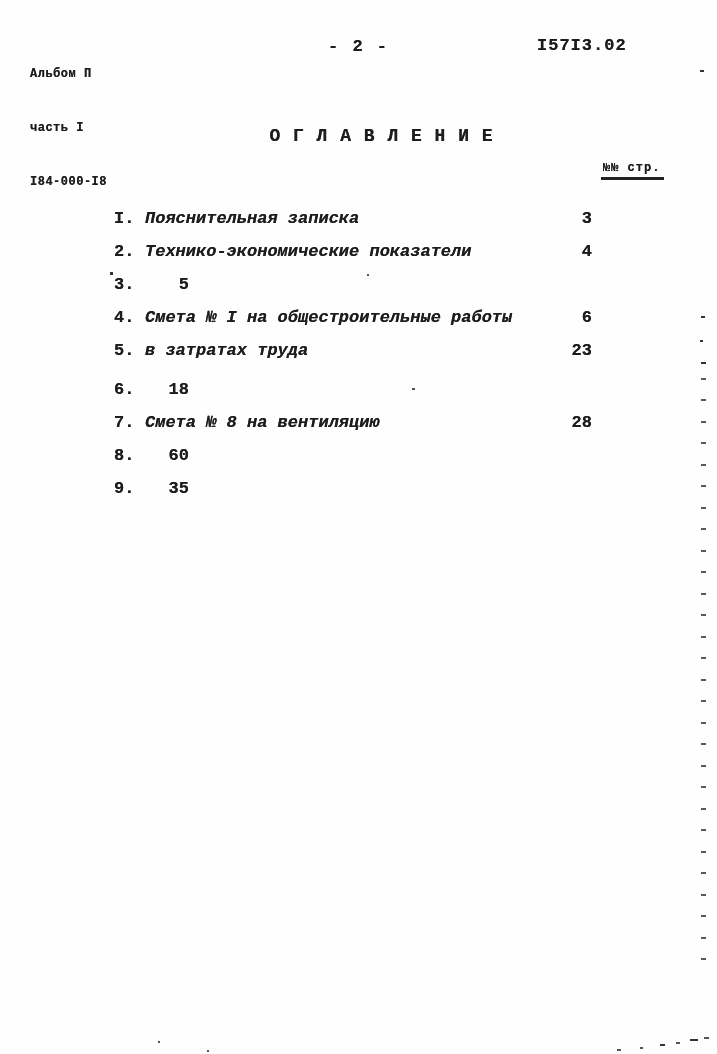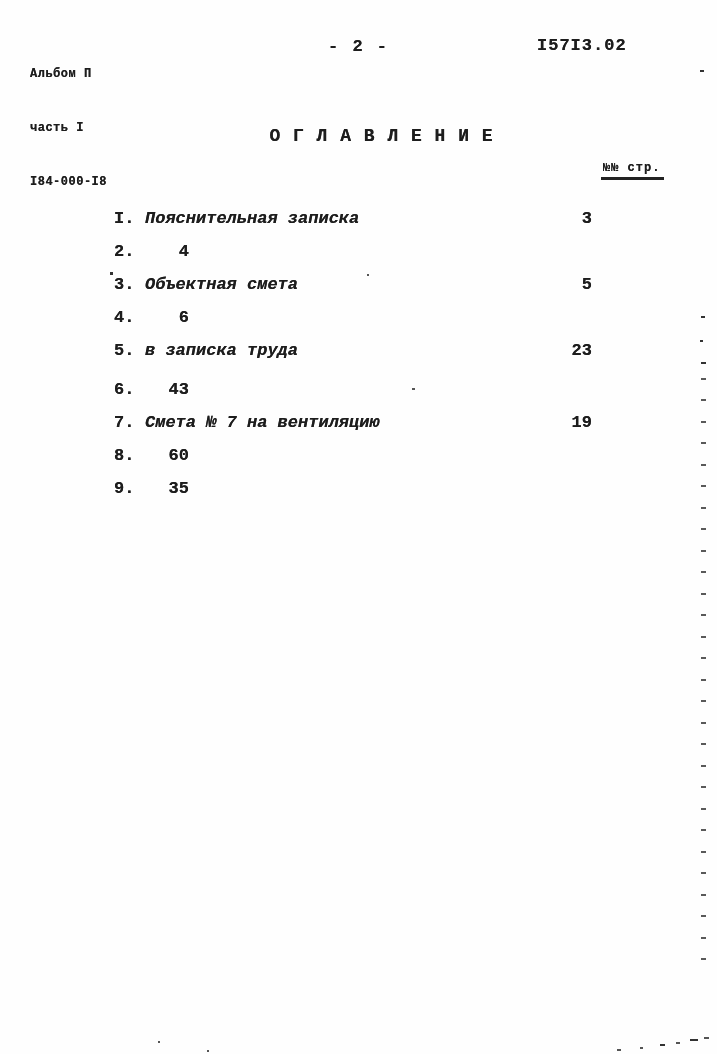--- a/index.html
+++ b/index.html
@@ -71,51 +71,52 @@
   <div class="toc">
 
     <div class="toc-row">
       <span class="toc-num ink">I.</span>
       <div class="toc-title-wrap ink">Пояснительная записка</div>
       <span class="toc-page ink">3</span>
     </div>
 
     <div class="toc-row">
       <span class="toc-num ink">2.</span>
+      <div class="toc-title-wrap ink">Технико-экономические показатели</div>
       <span class="toc-page ink">4</span>
     </div>
 
     <div class="toc-row">
       <span class="toc-num ink">3.</span>
-      <div class="toc-title-wrap ink">Объектная смета</div>
       <span class="toc-page ink">5</span>
     </div>
 
     <div class="toc-row">
       <span class="toc-num ink">4.</span>
+      <div class="toc-title-wrap ink">Смета № I на общестроительные работы</div>
       <span class="toc-page ink">6</span>
     </div>
 
     <div class="toc-row two-line">
       <span class="toc-num ink">5.</span>
       <div class="toc-title-wrap">
-        <div class="ink">в записка труда</div>
+        <div class="ink">в затратах труда</div>
       </div>
       <span class="toc-page ink">23</span>
     </div>
 
     <div class="toc-row">
       <span class="toc-num ink">6.</span>
-      <span class="toc-page ink">43</span>
+      <span class="toc-page ink">18</span>
     </div>
 
     <div class="toc-row">
       <span class="toc-num ink">7.</span>
-      <div class="toc-title-wrap ink">Смета № 7 на вентиляцию</div>
-      <span class="toc-page ink">19</span>
+      <div class="toc-title-wrap ink">Смета № 8 на вентиляцию</div>
+      <span class="toc-page ink">28</span>
     </div>
 
     <div class="toc-row">
       <span class="toc-num ink">8.</span>
       <span class="toc-page ink">60</span>
     </div>
 
     <div class="toc-row">
       <span class="toc-num ink">9.</span>
       <span class="toc-page ink">35</span>

